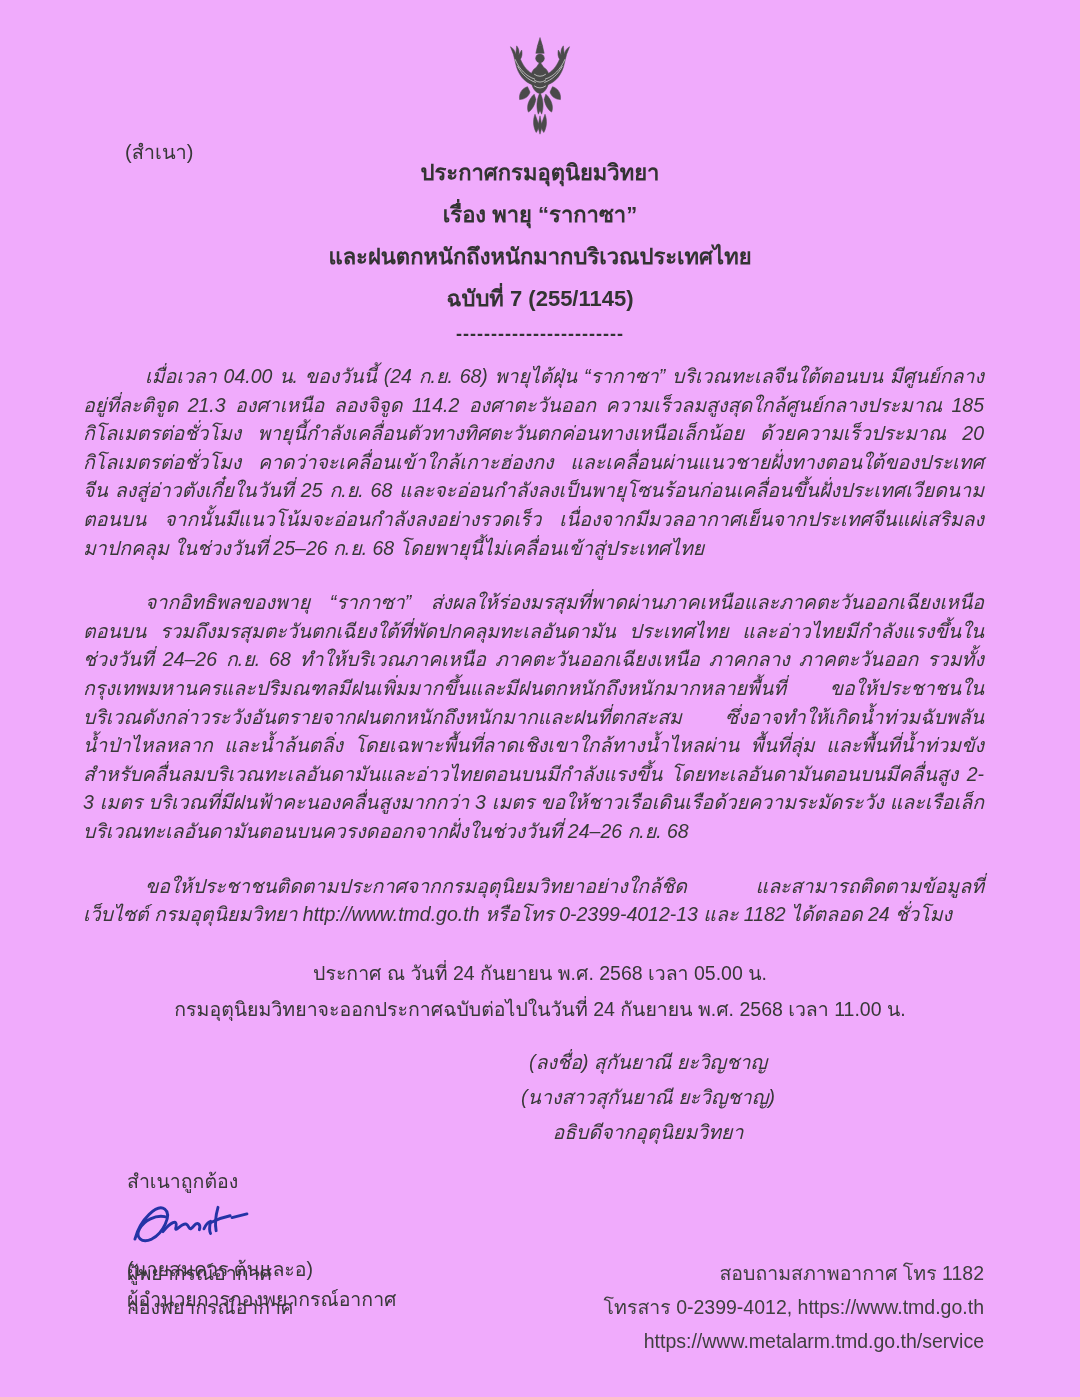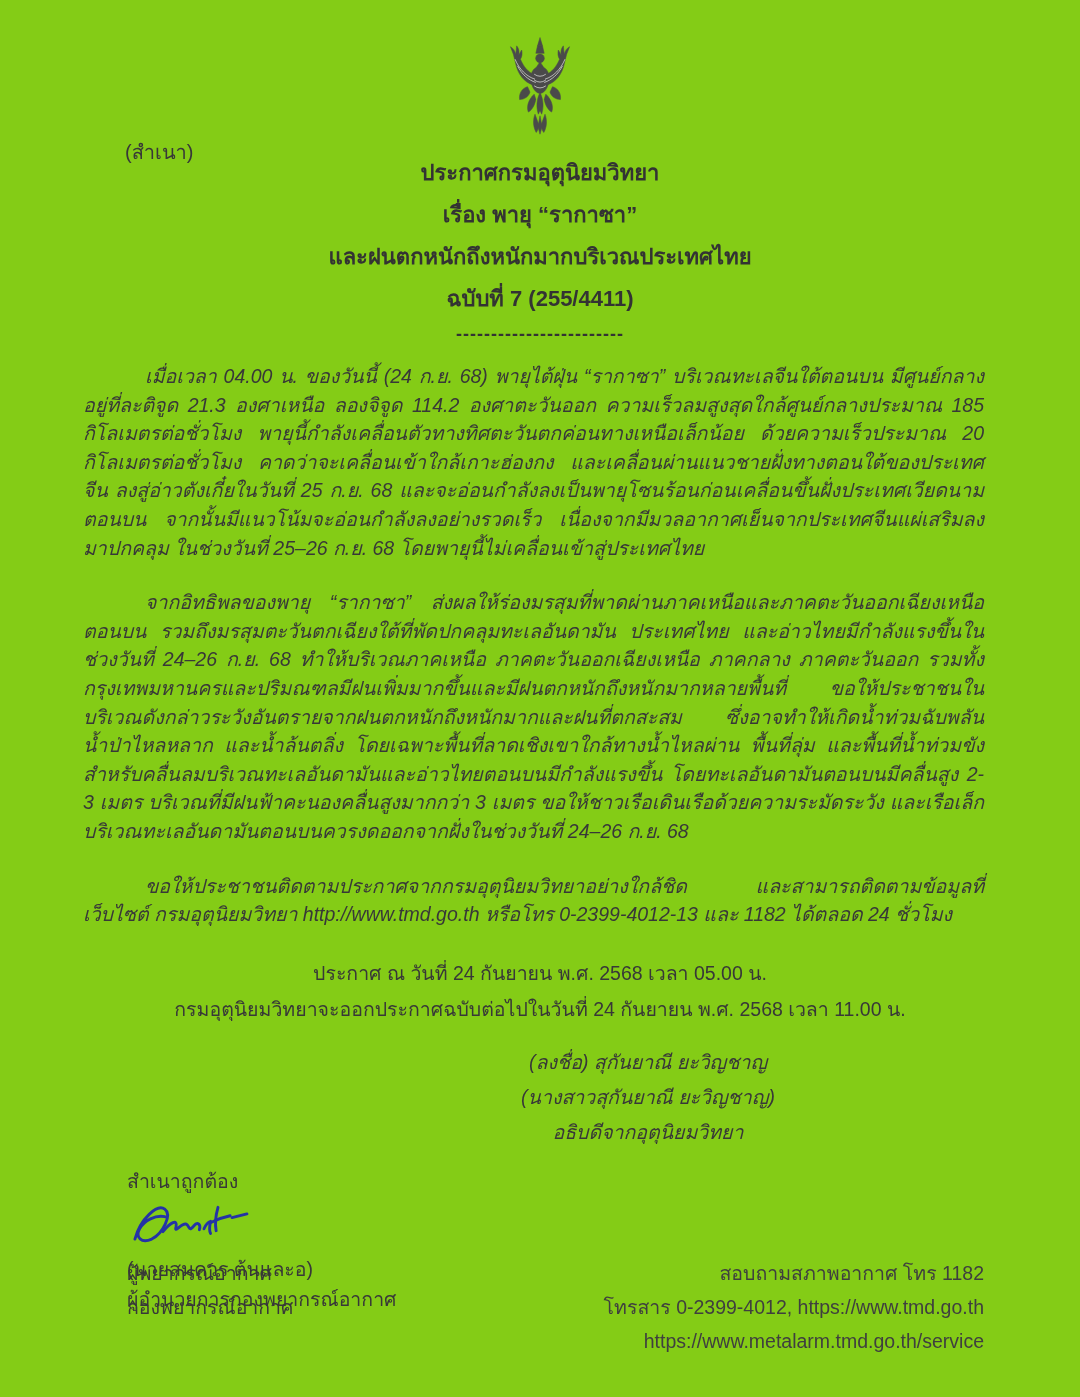--- a/index.html
+++ b/index.html
@@ -1,21 +1,21 @@
 <!DOCTYPE html>
 <html><head>
 <meta charset="utf-8">
 <style>
   html, body { margin: 0; padding: 0; background: #e8e8e8; }
   .page {
     position: relative;
     width: 1080px;
     height: 1397px;
     margin: 0 auto;
-    background: #84cc16;
+    background: #f0abfc;
     font-family: "Liberation Sans", sans-serif;
     color: #383838;
     overflow: hidden;
   }
   .copy-label {
     position: absolute;
     left: 125px;
     top: 136px;
     font-size: 20px;
   }
@@ -119,21 +119,21 @@
         <path d="M53 53 q7 5 14 0"></path>
         <path d="M53 60 q7 5 14 0"></path>
       </g>
     </svg>
   </div>
 
   <div class="title-block">
     <div class="t-line">ประกาศกรมอุตุนิยมวิทยา</div>
     <div class="t-line">เรื่อง พายุ “รากาซา”</div>
     <div class="t-line">และฝนตกหนักถึงหนักมากบริเวณประเทศไทย</div>
-    <div class="t-line">ฉบับที่ 7 (255/4411)</div>
+    <div class="t-line">ฉบับที่ 7 (255/1145)</div>
     <div class="separator">------------------------</div>
   </div>
 
   <div class="content">
     <p>เมื่อเวลา 04.00 น. ของวันนี้ (24 ก.ย. 68) พายุไต้ฝุ่น “รากาซา” บริเวณทะเลจีนใต้ตอนบน มีศูนย์กลางอยู่ที่ละติจูด 21.3 องศาเหนือ ลองจิจูด 114.2 องศาตะวันออก ความเร็วลมสูงสุดใกล้ศูนย์กลางประมาณ 185 กิโลเมตรต่อชั่วโมง พายุนี้กำลังเคลื่อนตัวทางทิศตะวันตกค่อนทางเหนือเล็กน้อย ด้วยความเร็วประมาณ 20 กิโลเมตรต่อชั่วโมง คาดว่าจะเคลื่อนเข้าใกล้เกาะฮ่องกง และเคลื่อนผ่านแนวชายฝั่งทางตอนใต้ของประเทศจีน ลงสู่อ่าวตังเกี๋ยในวันที่ 25 ก.ย. 68 และจะอ่อนกำลังลงเป็นพายุโซนร้อนก่อนเคลื่อนขึ้นฝั่งประเทศเวียดนามตอนบน จากนั้นมีแนวโน้มจะอ่อนกำลังลงอย่างรวดเร็ว เนื่องจากมีมวลอากาศเย็นจากประเทศจีนแผ่เสริมลงมาปกคลุม ในช่วงวันที่ 25–26 ก.ย. 68 โดยพายุนี้ไม่เคลื่อนเข้าสู่ประเทศไทย</p>
     <p>จากอิทธิพลของพายุ “รากาซา” ส่งผลให้ร่องมรสุมที่พาดผ่านภาคเหนือและภาคตะวันออกเฉียงเหนือตอนบน รวมถึงมรสุมตะวันตกเฉียงใต้ที่พัดปกคลุมทะเลอันดามัน ประเทศไทย และอ่าวไทยมีกำลังแรงขึ้นในช่วงวันที่ 24–26 ก.ย. 68 ทำให้บริเวณภาคเหนือ ภาคตะวันออกเฉียงเหนือ ภาคกลาง ภาคตะวันออก รวมทั้งกรุงเทพมหานครและปริมณฑลมีฝนเพิ่มมากขึ้นและมีฝนตกหนักถึงหนักมากหลายพื้นที่ ขอให้ประชาชนในบริเวณดังกล่าวระวังอันตรายจากฝนตกหนักถึงหนักมากและฝนที่ตกสะสม ซึ่งอาจทำให้เกิดน้ำท่วมฉับพลัน น้ำป่าไหลหลาก และน้ำล้นตลิ่ง โดยเฉพาะพื้นที่ลาดเชิงเขาใกล้ทางน้ำไหลผ่าน พื้นที่ลุ่ม และพื้นที่น้ำท่วมขัง สำหรับคลื่นลมบริเวณทะเลอันดามันและอ่าวไทยตอนบนมีกำลังแรงขึ้น โดยทะเลอันดามันตอนบนมีคลื่นสูง 2-3 เมตร บริเวณที่มีฝนฟ้าคะนองคลื่นสูงมากกว่า 3 เมตร ขอให้ชาวเรือเดินเรือด้วยความระมัดระวัง และเรือเล็กบริเวณทะเลอันดามันตอนบนควรงดออกจากฝั่งในช่วงวันที่ 24–26 ก.ย. 68</p>
     <p>ขอให้ประชาชนติดตามประกาศจากกรมอุตุนิยมวิทยาอย่างใกล้ชิด และสามารถติดตามข้อมูลที่เว็บไซต์ กรมอุตุนิยมวิทยา http://www.tmd.go.th หรือโทร 0-2399-4012-13 และ 1182 ได้ตลอด 24 ชั่วโมง</p>
   </div>
 
   <div class="issued">

